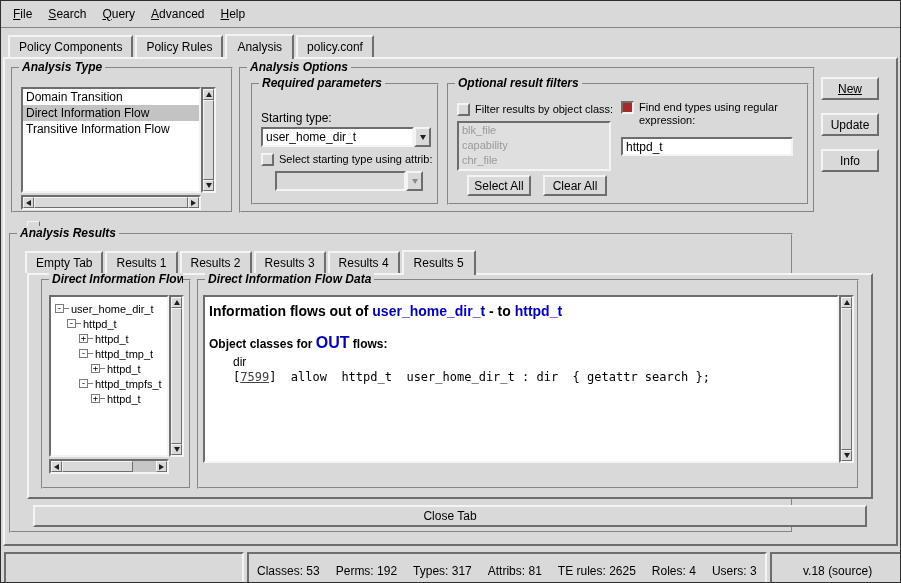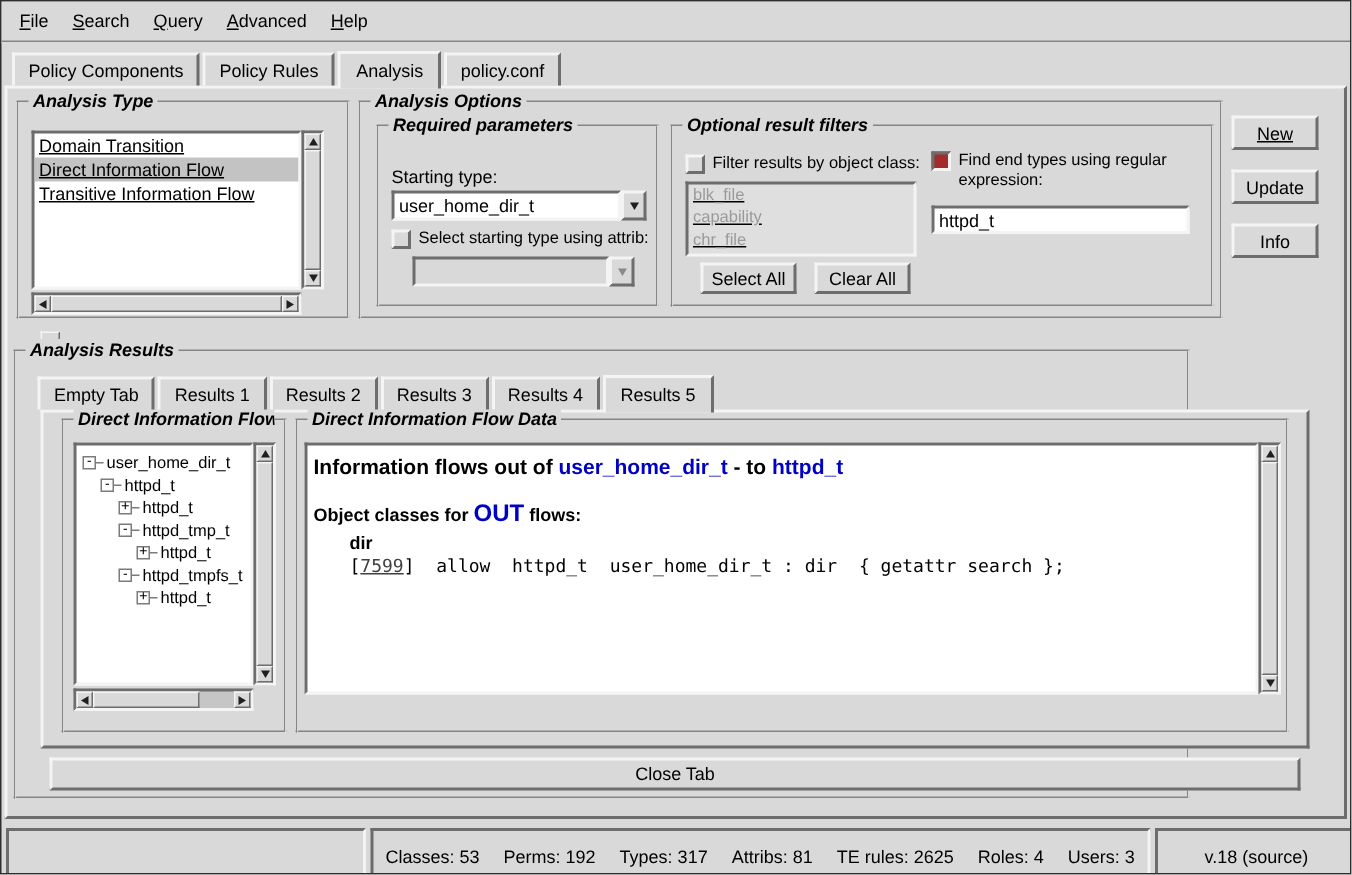--- a/index.html
+++ b/index.html
@@ -21,21 +21,21 @@
   .tab { background:#d9d9d9; border-top:2px solid #f4f4f4; border-left:2px solid #f4f4f4; border-right:2px solid #6d6d6d; padding:3px 9px; margin-right:2px; white-space:nowrap; }
   .tab.active { position:relative; bottom:-2px; padding:4px 10px 5px; z-index:7; }
 
   .page { position:absolute; left:2px; top:56px; width:895px; height:489px; background:#d9d9d9; border:2px solid; border-color:#f4f4f4 #6d6d6d #6d6d6d #f4f4f4; }
 
   
   .group { position:absolute; border:2px groove #d9d9d9; }
   .group-title { position:absolute; top:-9px; left:6px; padding:0 3px; background:#d9d9d9; font-weight:bold; font-style:italic; white-space:nowrap; overflow:hidden; }
 
   
-  .listbox { position:absolute; background:#fff; border:2px solid; border-color:#6d6d6d #f4f4f4 #f4f4f4 #6d6d6d; overflow:hidden;text-decoration:underline; }
+  .listbox { position:absolute; background:#fff; border:2px solid; border-color:#6d6d6d #f4f4f4 #f4f4f4 #6d6d6d; overflow:hidden; }
   .lb-item { height:16px; line-height:16px; padding:0 3px; white-space:nowrap; }
   .lb-item.selected { background:#c3c3c3; }
   .listbox.disabled { background:#dfdfdf; }
   .listbox.disabled .lb-item { color:#9a9a9a; height:15px; line-height:15px; font-size:11px; }
 
   
   .vscroll { position:absolute; width:15px; background:#c6c6c6; border:2px solid; border-color:#6d6d6d #f4f4f4 #f4f4f4 #6d6d6d; display:flex; flex-direction:column; }
   .hscroll { position:absolute; height:15px; background:#c6c6c6; border:2px solid; border-color:#6d6d6d #f4f4f4 #f4f4f4 #6d6d6d; display:flex; flex-direction:row; }
   .sb-btn { flex:0 0 11px; background:#d9d9d9; border:1px solid; border-color:#f4f4f4 #6d6d6d #6d6d6d #f4f4f4; display:flex; align-items:center; justify-content:center; }
   .vscroll .sb-btn { height:11px; }
@@ -77,21 +77,21 @@
   .tdash { flex:0 0 5px; width:5px; height:1px; background:#7b7b7b; }
   .tlabel { padding-left:2px; }
   .d0 { padding-left:2px; } .d1 { padding-left:14px; } .d2 { padding-left:26px; } .d3 { padding-left:38px; }
 
   
   .textarea { position:absolute; background:#fff; border:2px solid; border-color:#6d6d6d #f4f4f4 #f4f4f4 #6d6d6d; overflow:hidden; }
   .flow-headline { margin:6px 0 0 4px; font-size:14px; font-weight:bold; white-space:nowrap; }
   .type-blue { color:#0000c4; }
   .classes-line { margin:15px 0 0 4px; font-size:12px; font-weight:bold; white-space:nowrap; }
   .out-word { color:#0000c4; font-size:16px; }
-  .obj-class { margin:3px 0 0 28px; font-size:12px; font-weight:bold; }
+  .obj-class { margin:3px 0 0 28px; font-size:12px; font-weight:normal; }
   .rule-line { margin:1px 0 0 28px; font-family:"DejaVu Sans Mono","Liberation Mono",monospace; font-size:12px; white-space:pre; }
   .rule-num { color:#404040; text-decoration:underline; }
 
   
   .statusbar { position:absolute; left:3px; right:3px; top:551px; height:38px; display:flex; gap:3px; }
   .scell { border:2px solid; border-color:#6d6d6d #f4f4f4 #f4f4f4 #6d6d6d; display:flex; align-items:center; justify-content:center; background:#d9d9d9; }
   .scell.c1 { flex:0 0 240px; }
   .scell.c2 { flex:1; }
   .scell.c2 span { margin:0 8px; white-space:nowrap; }
   .scell.c3 { flex:0 0 136px; }

